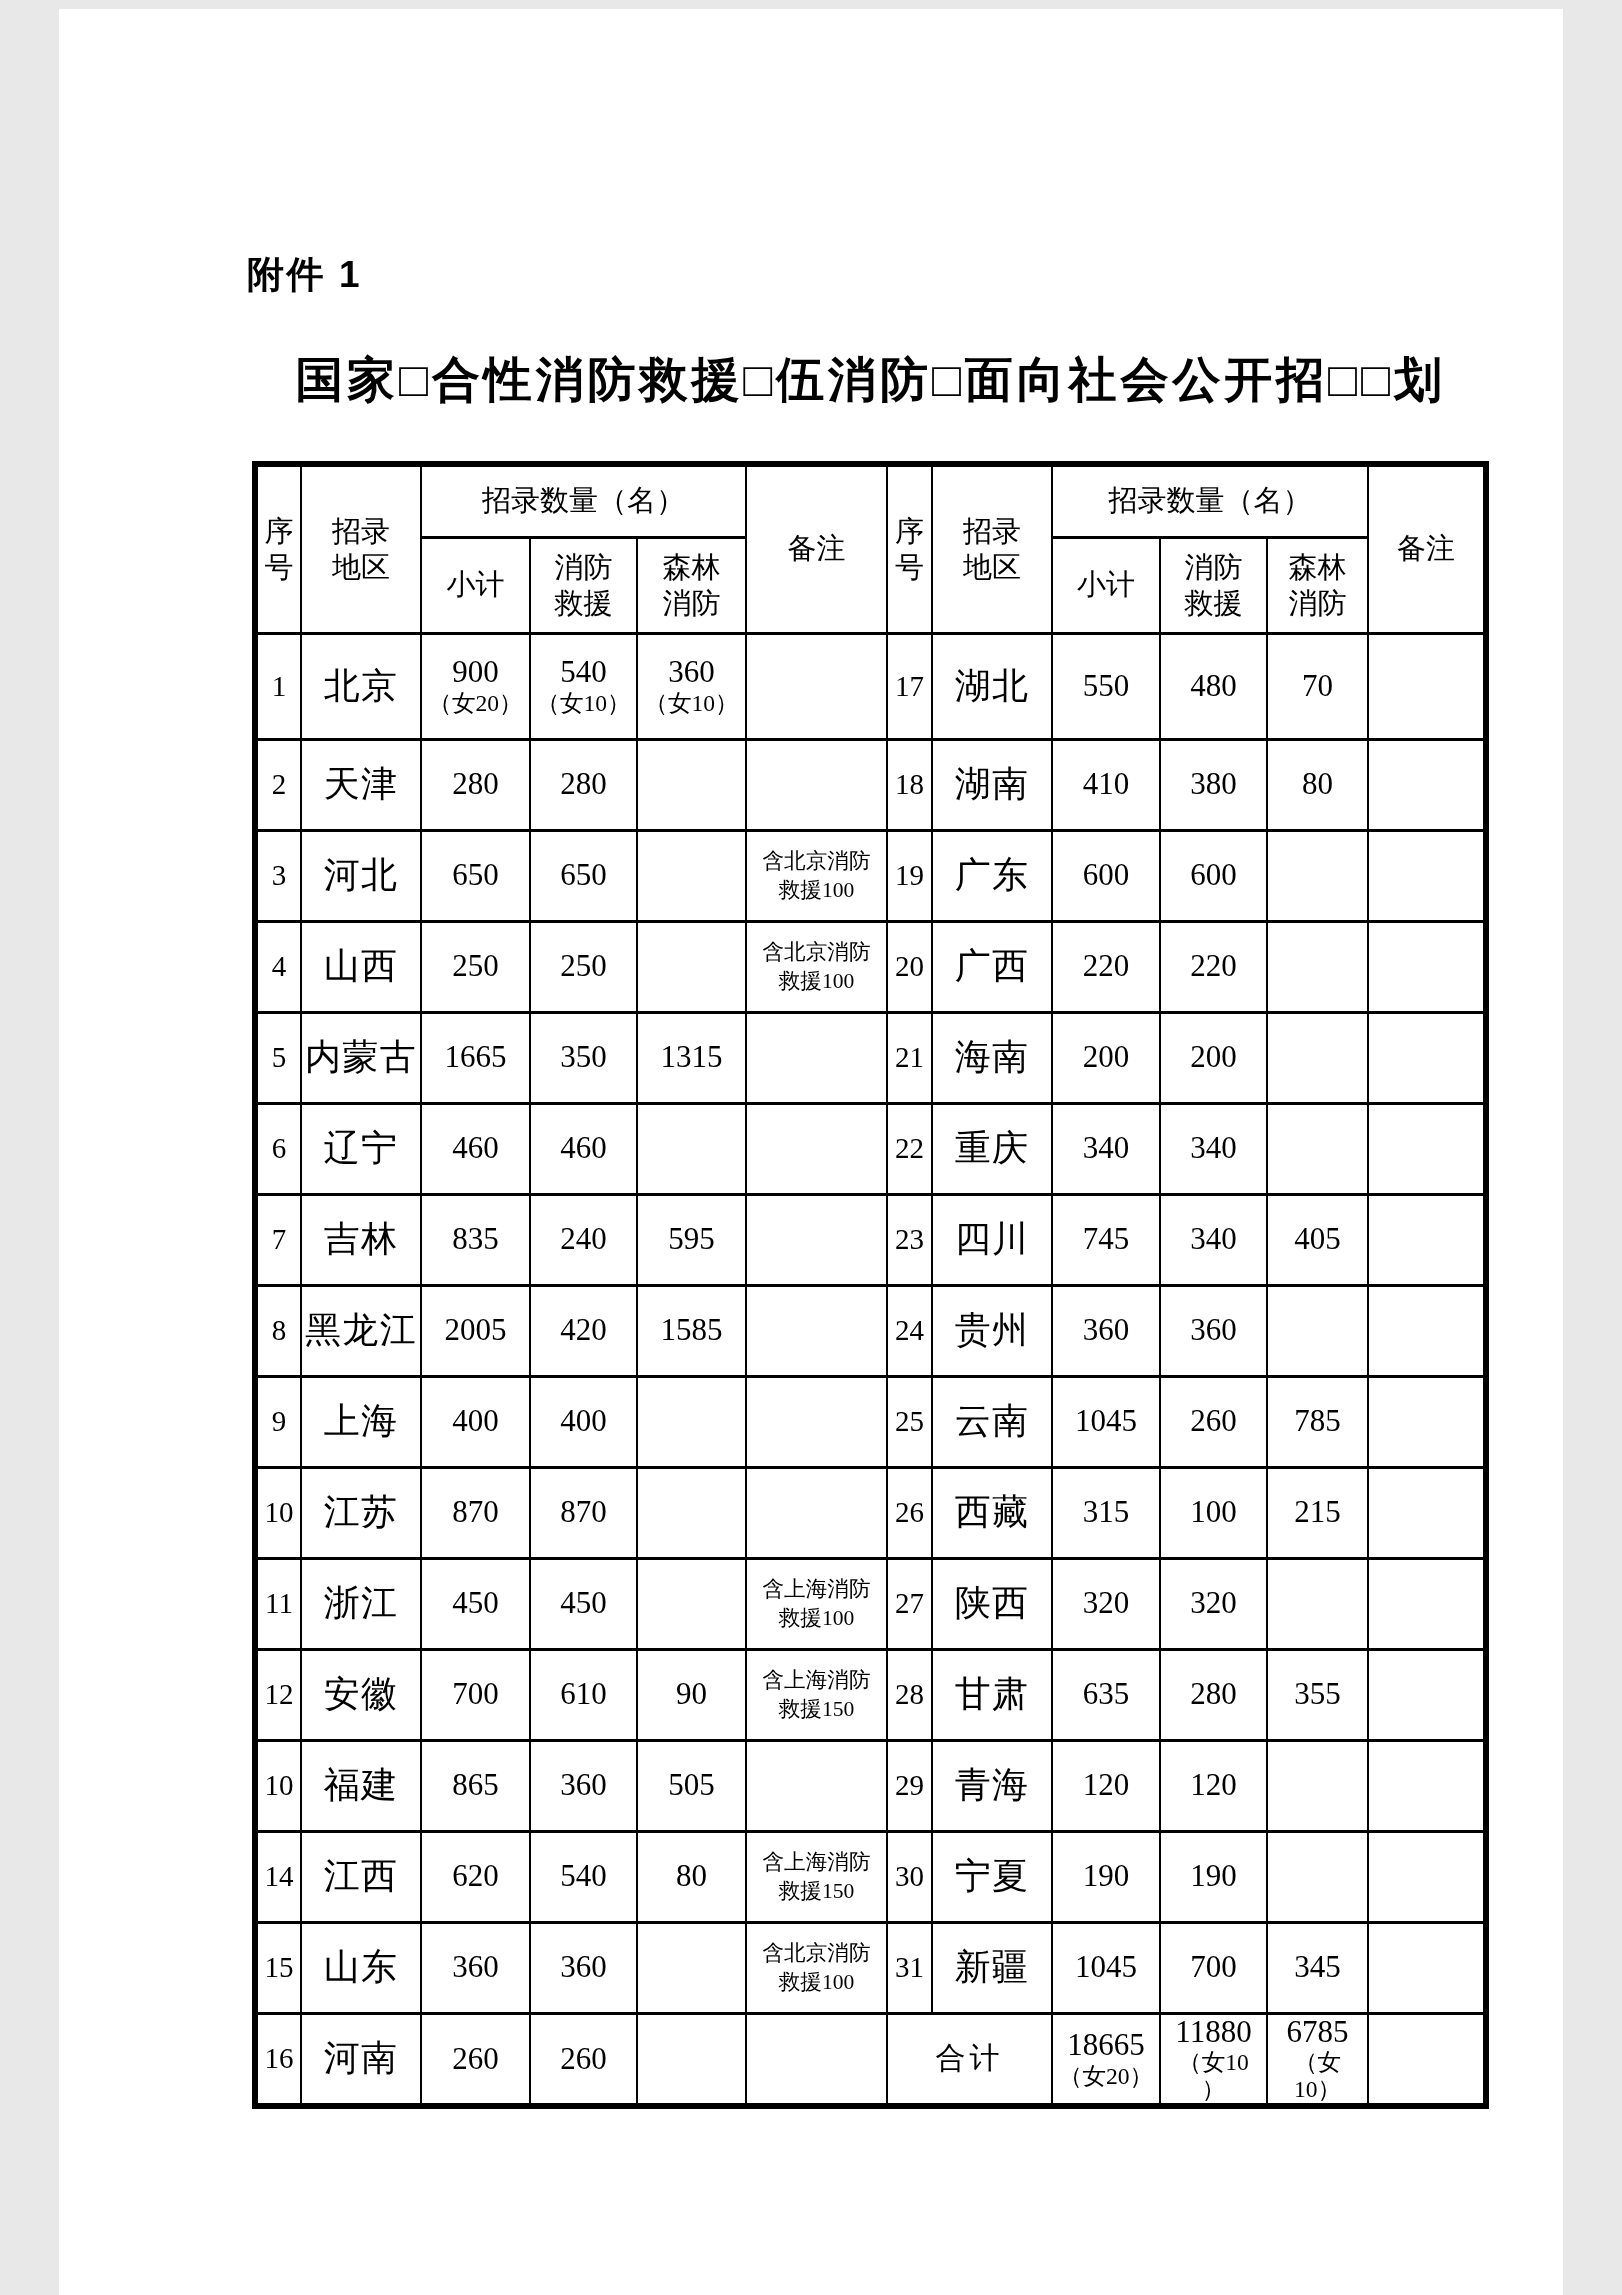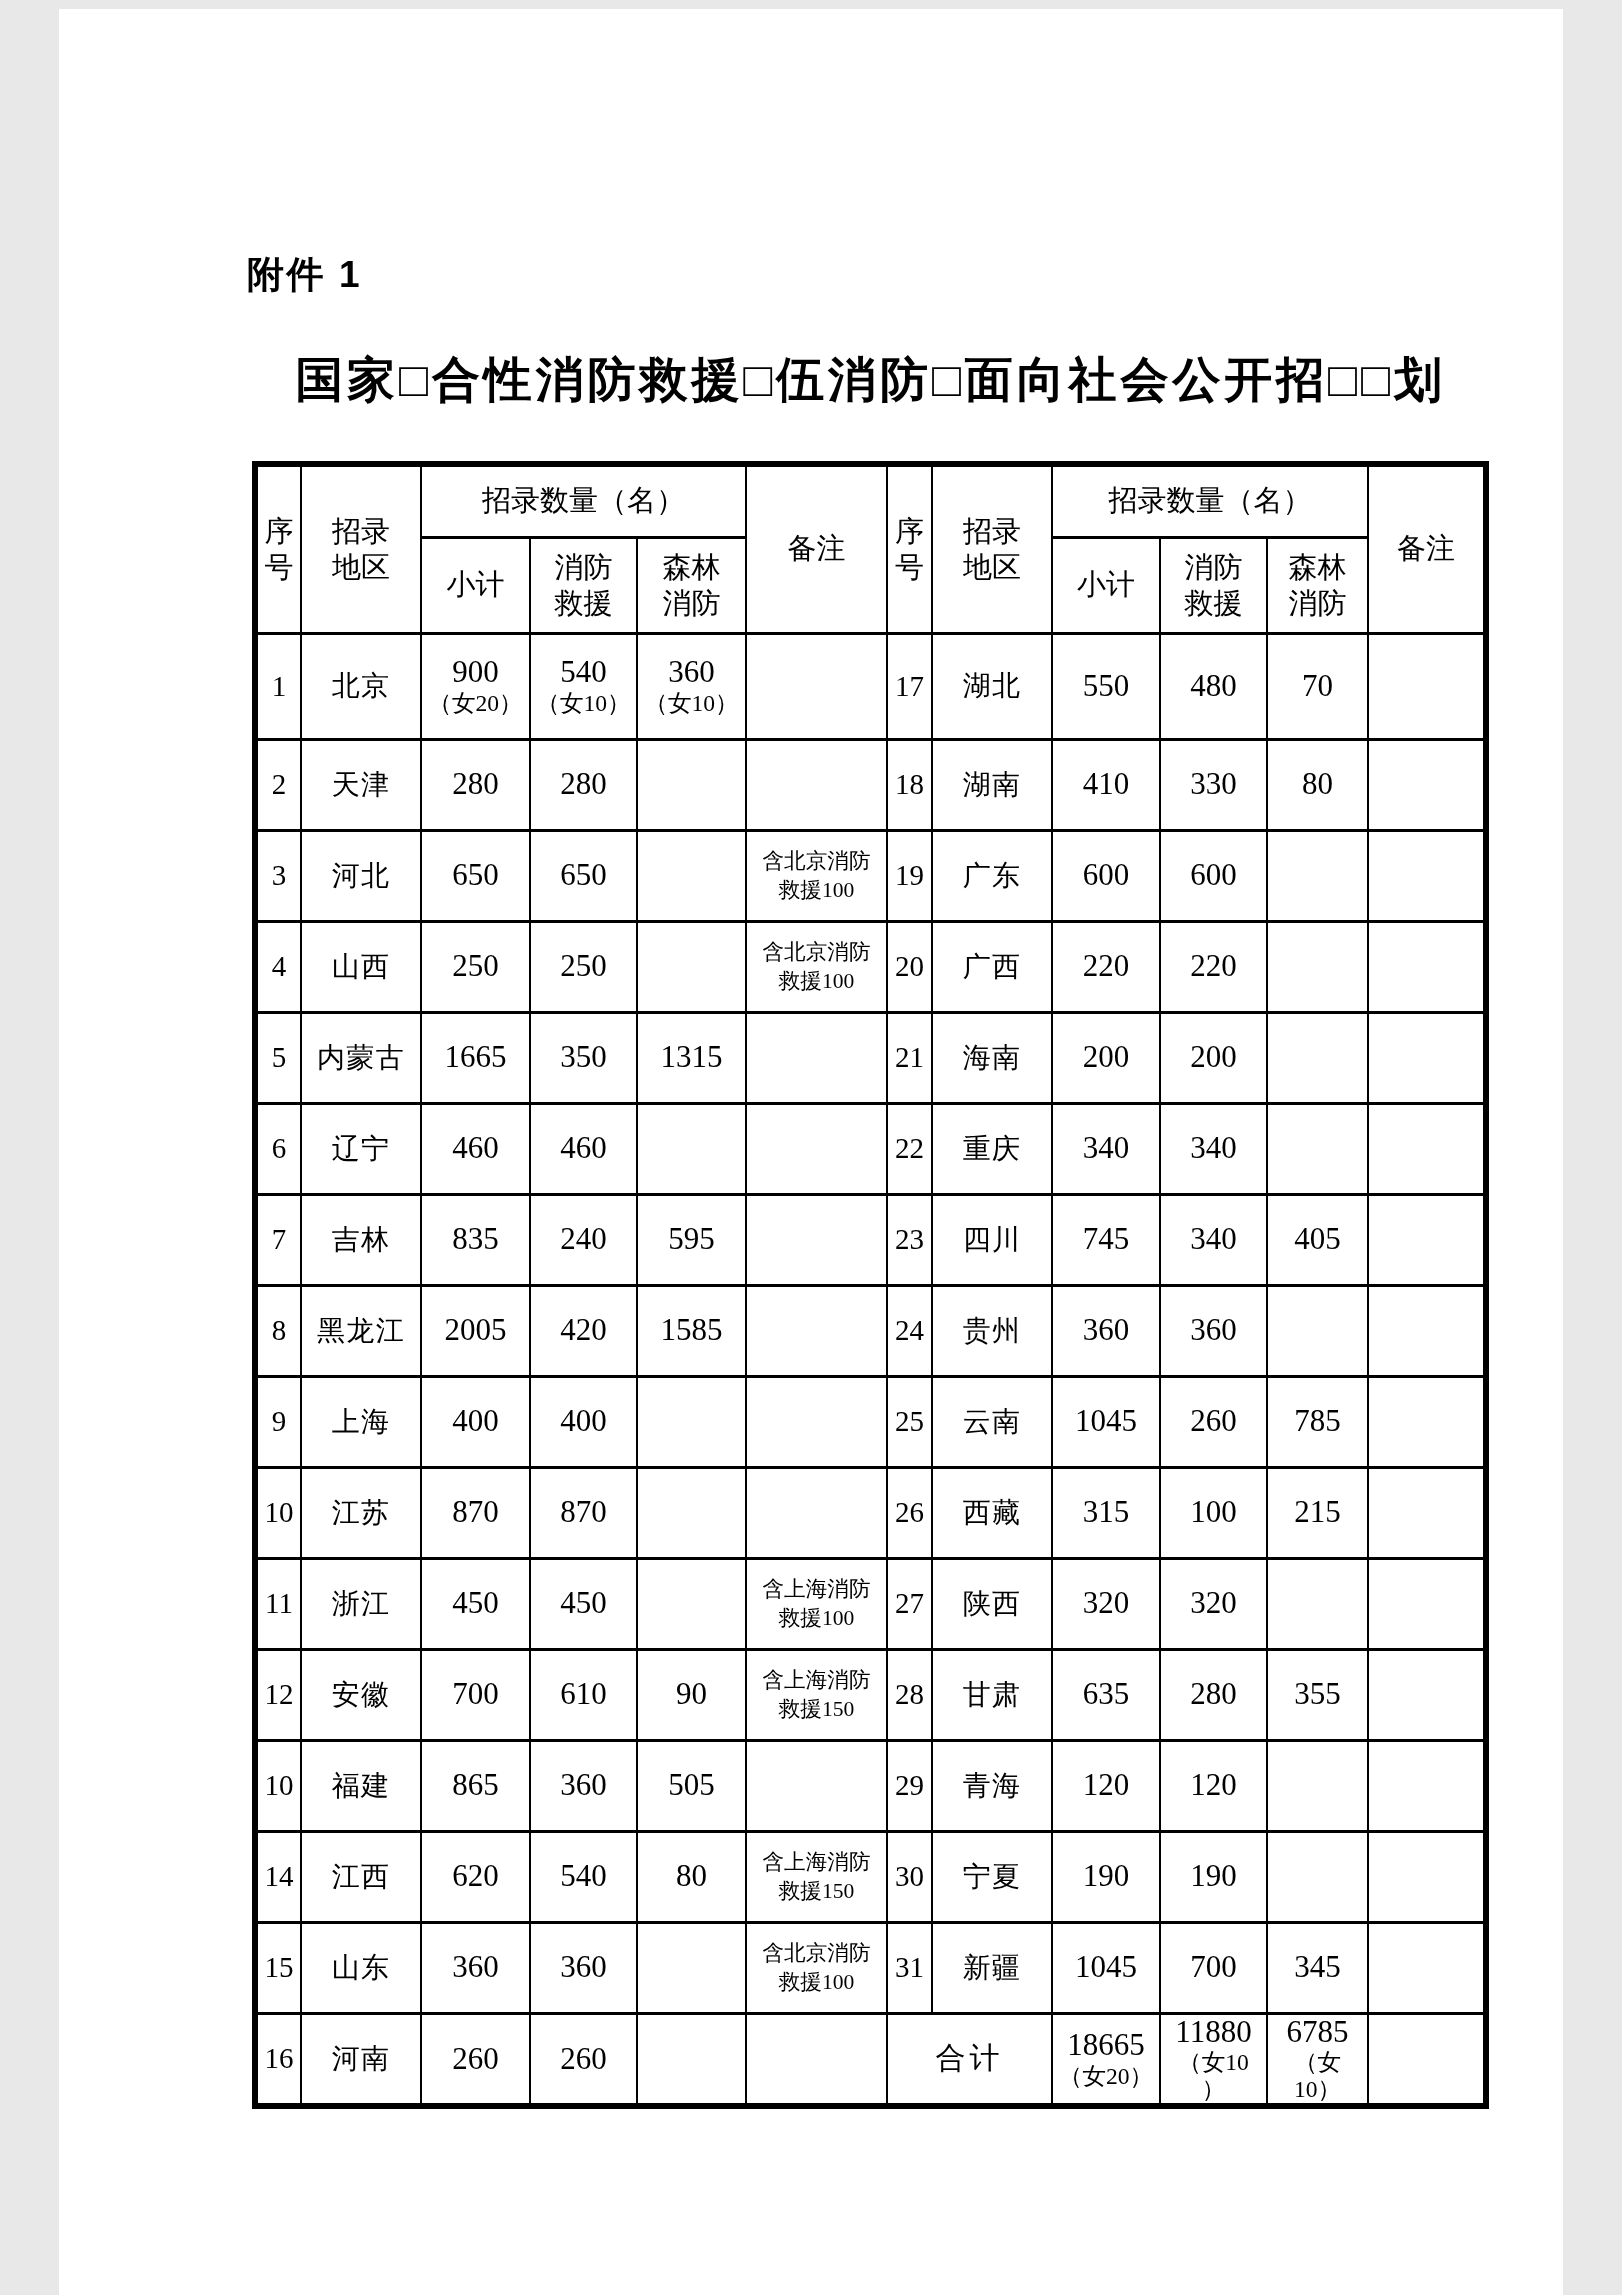--- a/index.html
+++ b/index.html
@@ -13,21 +13,21 @@
   table.main{position:absolute;left:193px;top:452px;width:1233px;
              border-collapse:collapse;table-layout:fixed;border:6.5px solid #000;}
   td,th{border:2.6px solid #000;border-top-width:3.9px;border-bottom-width:3.9px;
         text-align:center;vertical-align:middle;padding:0 2.6px;overflow:hidden;
         font-weight:normal;}
   tr.hdr1{height:73px;} tr.hdr2{height:96px;}
   tbody tr{height:91px;} tbody tr.row-first{height:106px;}
   .stack{white-space:pre-line;line-height:1.25;}
   th{font-size:29px;}
   .seq{font-size:29px;}
-  .region{font-size:28px;letter-spacing:1.3px;}
+  .region{font-size:36px;letter-spacing:1.3px;}
   .num{font-size:31px;line-height:1.12;}
   .note{display:block;font-size:23.6px;line-height:1.15;}
   .remark{font-size:21.6px;line-height:1.3;white-space:pre-line;text-align:center;}
   .total-label{font-size:30px;letter-spacing:3.9px;text-align:center;}
 </style>
 </head>
 <body>
 
 <div class="page">
   <div class="attachment">附件 1</div>
@@ -94,21 +94,21 @@
         <tr>
           <td class="seq">2</td>
           <td class="region">天津</td>
           <td class="num"><span>280</span></td>
           <td class="num"><span>280</span></td>
           <td class="num"><span></span></td>
           <td class="remark"></td>
           <td class="seq">18</td>
           <td class="region">湖南</td>
           <td class="num"><span>410</span></td>
-          <td class="num"><span>330</span></td>
+          <td class="num"><span>380</span></td>
           <td class="num"><span>80</span></td>
           <td class="remark"></td>
         </tr>
         <tr>
           <td class="seq">3</td>
           <td class="region">河北</td>
           <td class="num"><span>650</span></td>
           <td class="num"><span>650</span></td>
           <td class="num"><span></span></td>
           <td class="remark">含北京消防

